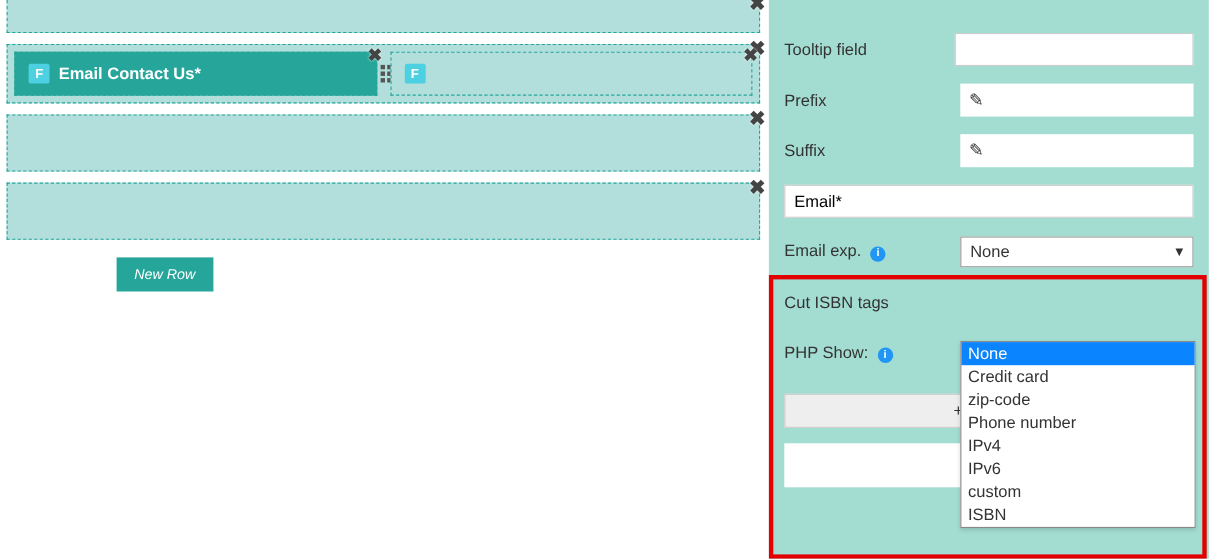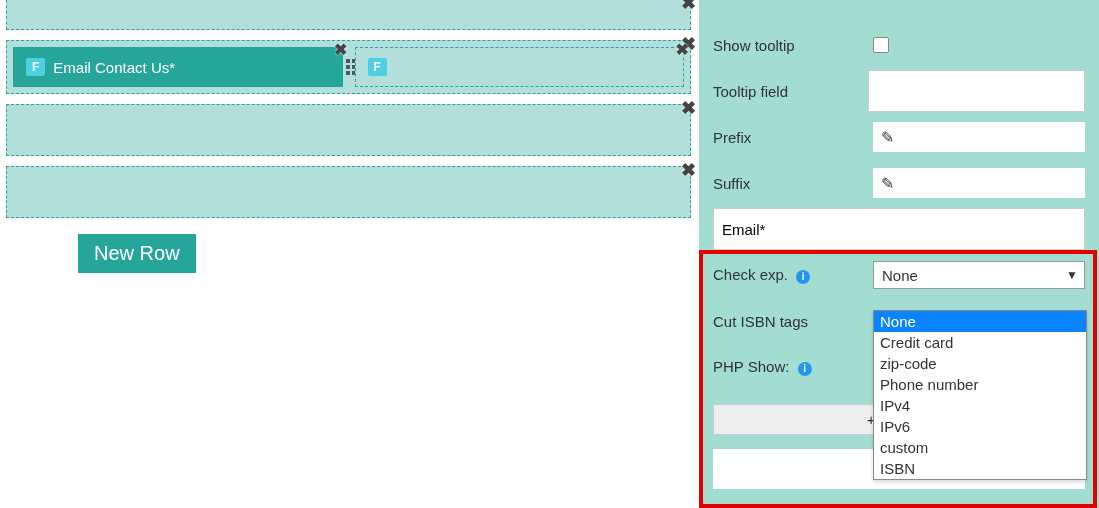--- a/index.html
+++ b/index.html
@@ -73,40 +73,41 @@
   .handle span { width: 4px; height: 4px; background: #555; display: block; }
 
   .badge {
     background: #4dd0e1;
     color: #fff;
     font-size: 12px;
     font-weight: bold;
     padding: 2px 6px;
     border-radius: 2px;
   }
-  .field-label { font-weight: normal; font-size: 15px; }
+  .field-label { font-weight: bold; font-size: 15px; }
 
   .newrow {
     display: inline-block;
     background: #26a69a;
     color: #fff;
     padding: 8px 16px;
-    font-size: 20px;
-    margin: 6px 0 0 72px;
+    font-size: 13px;
+    margin: 6px 0 0 100px;
     cursor: pointer;
+    font-style: italic;
   }
 
   
   .prop-row { display: flex; align-items: center; min-height: 46px; padding: 0 14px; }
   .prop-row label { width: 160px; font-size: 15px; }
   .text-input {
     flex: 1;
     border: 1px solid #ccc;
     background: #fff;
-    height: 42px;
+    height: 30px;
     padding: 4px 8px;
     font-size: 15px;
     font-family: inherit;
   }
   .prefix-input {
     border: none;
     background: #fff;
     height: 30px;
     flex: 1;
     display: flex;
@@ -222,24 +223,20 @@
 
     <div class="row" style="min-height:52px;">
       <span class="close-x">✖</span>
     </div>
 
     <div class="newrow">New Row</div>
   </div>
 
   <div class="right">
 
-    <div class="prop-row">
-      <label>Show tooltip</label>
-      <div class="checkbox"></div>
-    </div>
 
     <div class="prop-row">
       <label>Tooltip field</label>
       <input class="text-input" value="" style="">
     </div>
 
     <div class="prop-row">
       <label>Prefix</label>
       <div class="prefix-input">
         <span class="pencil">✎</span>
@@ -252,21 +249,21 @@
         <span class="pencil">✎</span>
       </div>
     </div>
 
     <div class="prop-row">
       <input class="text-input" style="font-family: Arial;" value="Email*">
     </div>
 
     <div class="prop-row">
       <label>
-        <span>Check exp.</span>
+        <span>Email exp.</span>
         <span class="info">i</span>
       </label>
       <div class="select-box">
         <span>None</span>
         <span class="chev">▼</span>
       </div>
     </div>
 
     <div class="prop-row">
       <label>Cut ISBN tags</label>

